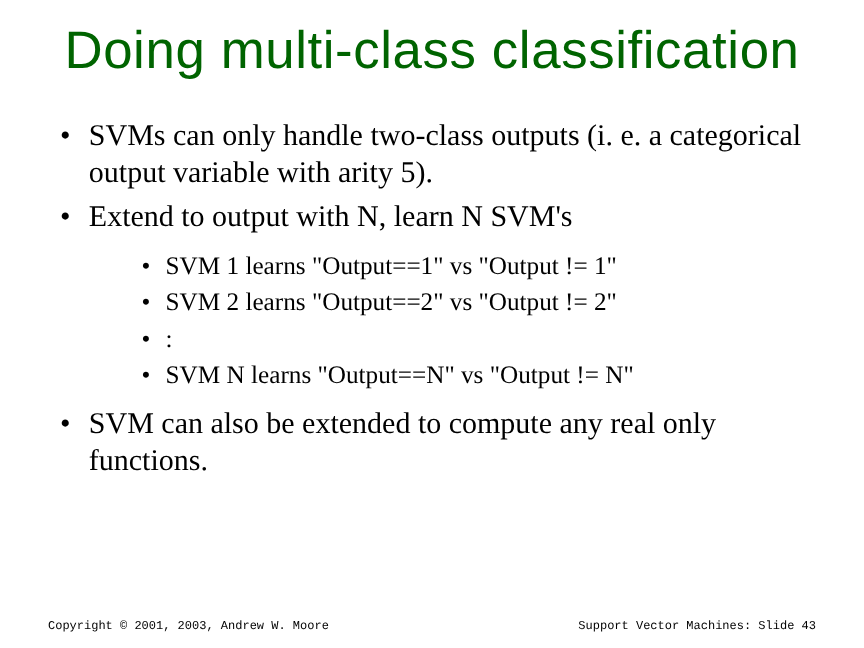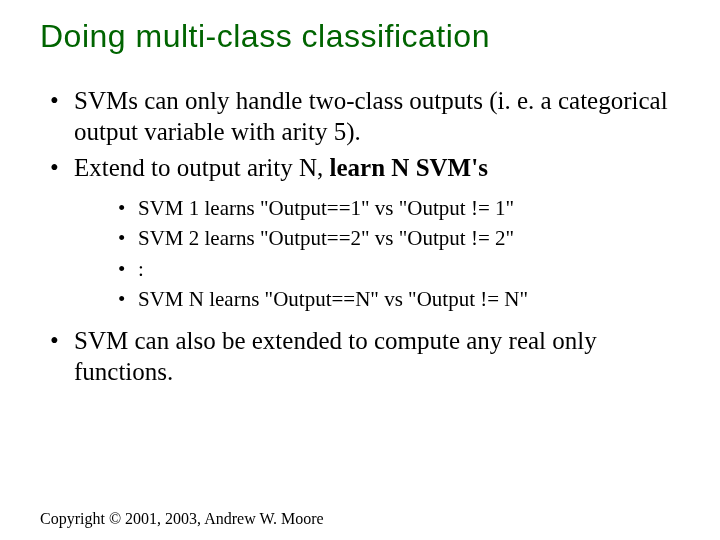--- a/index.html
+++ b/index.html
@@ -7,23 +7,23 @@
   body {
     font-family: "Times New Roman", Times, serif;
     background: #fff;
     color: #000;
     position: relative;
     padding: 10px 40px 0 40px;
   }
   .title {
     font-family: "Trebuchet MS", "Lucida Sans", Arial, sans-serif;
     color: #006400;
-    font-size: 32px;
+    font-size: 44px;
     font-weight: 400;
-    text-align: left;
+    text-align: center;
     margin-top: 8px;
     margin-bottom: 30px;
     letter-spacing: 0.5px;
   }
   ul.outer {
     list-style: none;
     margin-left: 6px;
   }
   ul.outer > li {
     position: relative;
@@ -51,47 +51,48 @@
     font-size: 21px;
     line-height: 1.45;
   }
   ul.inner > li::before {
     content: "•";
     position: absolute;
     left: 4px;
     top: 0;
     font-size: 21px;
   }
-  .bold { font-weight: bold; text-align: right; }
+  .bold { font-weight: normal; text-align: right; }
   .footer {
     position: absolute;
     bottom: 12px;
     left: 40px;
     right: 40px;
     display: flex;
     justify-content: space-between;
-    font-family: Liberation Serif, serif;
-    font-size: 16px;
+    font-family: Liberation Mono, monospace;
+    font-size: 10px;
     color: #000;
   }
 </style>
 </head>
 <body>
 
 <h1 class="title">Doing multi-class classification</h1>
 
 <ul class="outer">
   <li>SVMs can only handle two-class outputs (i. e. a categorical output variable with arity 5).</li>
   <li>
-    <span>Extend to output arity N, </span><span class="bold">learn N SVM's</span>
+    <span>Extend to output with N, </span><span class="bold">learn N SVM's</span>
     <ul class="inner">
       <li>SVM 1 learns "Output==1" vs "Output != 1"</li>
       <li>SVM 2 learns "Output==2" vs "Output != 2"</li>
       <li>:</li>
       <li>SVM N learns "Output==N" vs "Output != N"</li>
     </ul>
   </li>
   <li>SVM can also be extended to compute any real only functions.</li>
 </ul>
 
 <div class="footer">
   <span>Copyright © 2001, 2003, Andrew W. Moore</span>
+  <span>Support Vector Machines: Slide 43</span>
 </div>
 
 </body></html>

